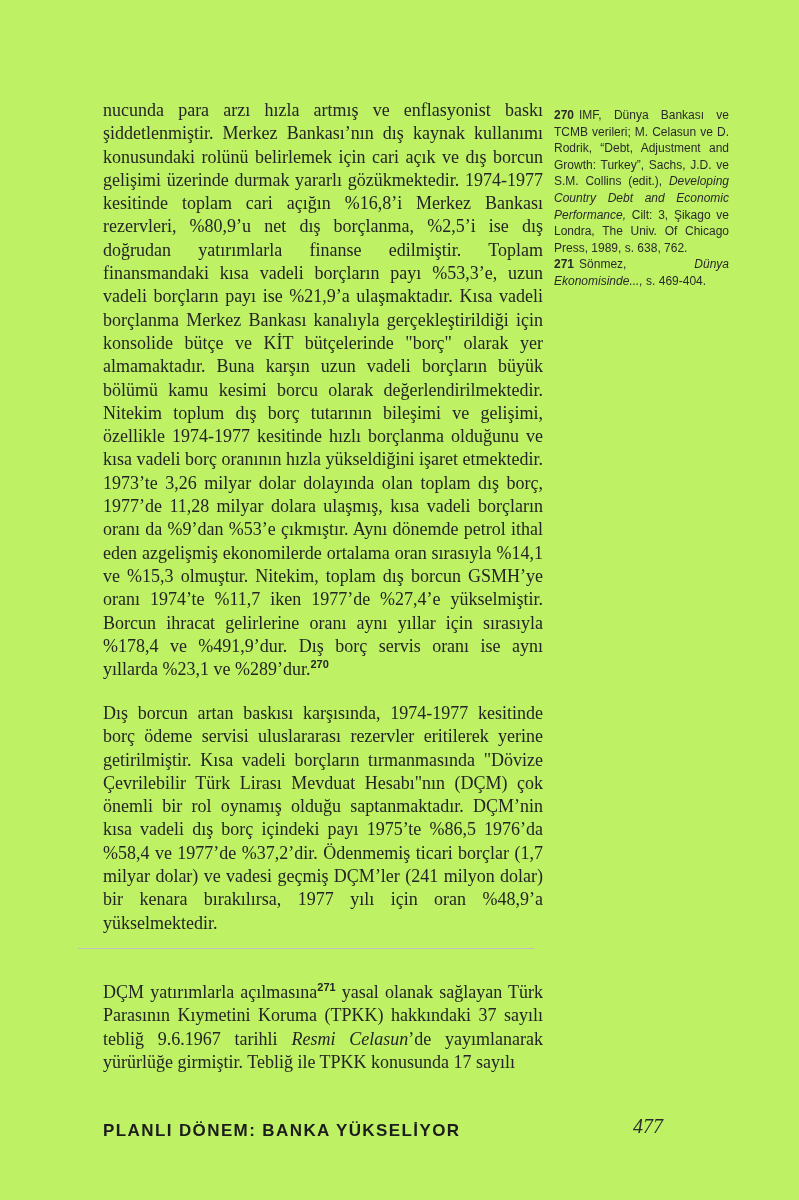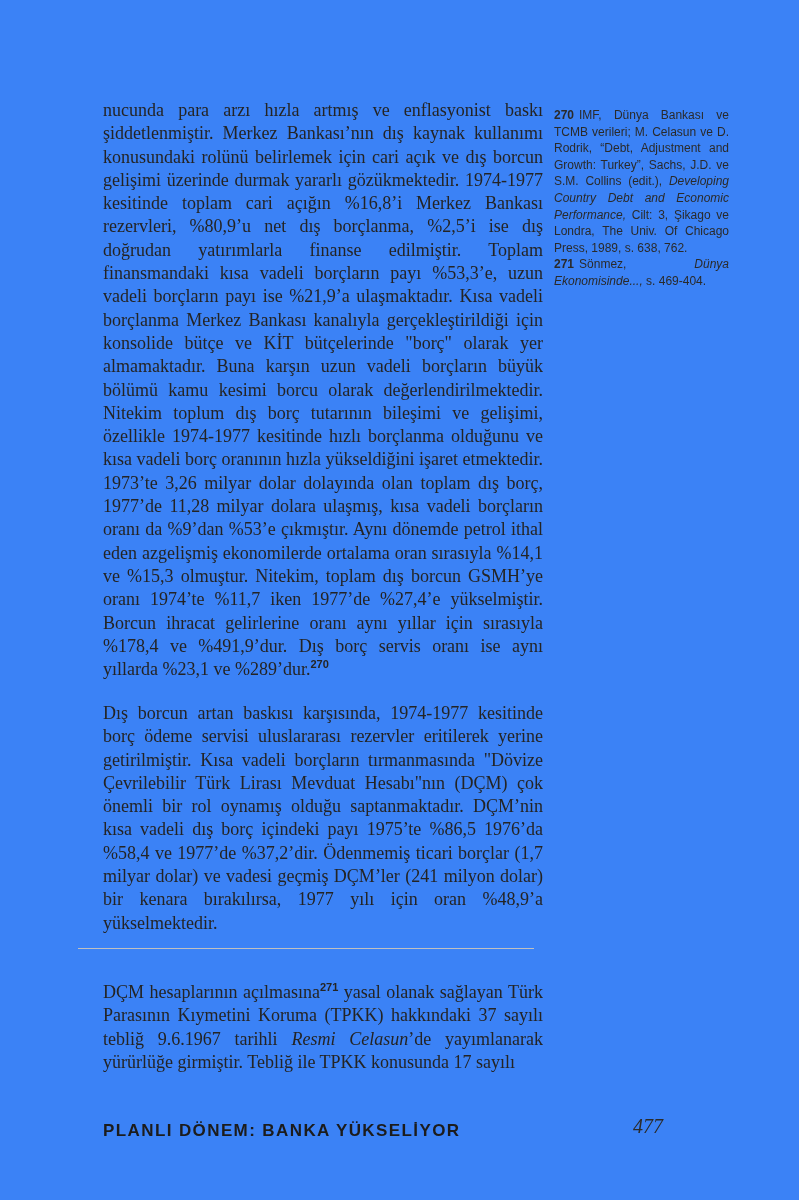--- a/index.html
+++ b/index.html
@@ -1,20 +1,20 @@
 <!DOCTYPE html>
 <html><head>
 <meta charset="utf-8">
 <style>
   html, body { margin: 0; padding: 0; background: #ffffff; }
   .sheet {
     position: relative;
     width: 799px;
     height: 1200px;
-    background: #3b82f6;
+    background: #bef264;
     overflow: hidden;
     font-family: "Liberation Serif", serif;
   }
   .bodypara {
     position: absolute;
     margin: 0;
     width: 440px;
     left: 103px;
     text-align: justify;
     font-size: 18px;
@@ -91,21 +91,21 @@
 
 <div class="sheet">
 
   <p class="bodypara" id="para1"><span>nucunda para arzı hızla artmış ve enflasyonist baskı şiddetlenmiştir. Merkez Bankası’nın dış kaynak kullanımı konusundaki rolünü belirlemek için cari açık ve dış borcun gelişimi üzerinde durmak yararlı gözükmektedir. 1974-1977 kesitinde toplam cari açığın %16,8’i Merkez Bankası rezervleri, %80,9’u net dış borçlanma, %2,5’i ise dış doğrudan yatırımlarla finanse edilmiştir. Toplam finansmandaki kısa vadeli borçların payı %53,3’e, uzun vadeli borçların payı ise %21,9’a ulaşmaktadır. Kısa vadeli borçlanma Merkez Bankası kanalıyla gerçekleştirildiği için konsolide bütçe ve KİT bütçelerinde "borç" olarak yer almamaktadır. Buna karşın uzun vadeli borçların büyük bölümü kamu kesimi borcu olarak değerlendirilmektedir. Nitekim toplum dış borç tutarının bileşimi ve gelişimi, özellikle 1974-1977 kesitinde hızlı borçlanma olduğunu ve kısa vadeli borç oranının hızla yükseldiğini işaret etmektedir. 1973’te 3,26 milyar dolar dolayında olan toplam dış borç, 1977’de 11,28 milyar dolara ulaşmış, kısa vadeli borçların oranı da %9’dan %53’e çıkmıştır. Aynı dönemde petrol ithal eden azgelişmiş ekonomilerde ortalama oran sırasıyla %14,1 ve %15,3 olmuştur. Nitekim, toplam dış borcun GSMH’ye oranı 1974’te %11,7 iken 1977’de %27,4’e yükselmiştir. Borcun ihracat gelirlerine oranı aynı yıllar için sırasıyla %178,4 ve %491,9’dur. Dış borç servis oranı ise aynı yıllarda %23,1 ve %289’dur.</span><sup class="fn">270</sup></p>
 
   <p class="bodypara" id="para2">Dış borcun artan baskısı karşısında, 1974-1977 kesitinde borç ödeme servisi uluslararası rezervler eritilerek yerine getirilmiştir. Kısa vadeli borçların tırmanmasında "Dövize Çevrilebilir Türk Lirası Mevduat Hesabı"nın (DÇM) çok önemli bir rol oynamış olduğu saptanmaktadır. DÇM’nin kısa vadeli dış borç içindeki payı 1975’te %86,5 1976’da %58,4 ve 1977’de %37,2’dir. Ödenmemiş ticari borçlar (1,7 milyar dolar) ve vadesi geçmiş DÇM’ler (241 milyon dolar) bir kenara bırakılırsa, 1977 yılı için oran %48,9’a yükselmektedir.</p>
 
   <div class="section-rule"></div>
 
 
-  <p class="bodypara" id="para3"><span>DÇM hesaplarının açılmasına</span><sup class="fn">271</sup><span> yasal olanak sağlayan Türk Parasının Kıymetini Koruma (TPKK) hakkındaki 37 sayılı tebliğ 9.6.1967 tarihli </span><span class="ital">Resmi Celasun</span><span>’de yayımlanarak yürürlüğe girmiştir. Tebliğ ile TPKK konusunda 17 sayılı</span></p>
+  <p class="bodypara" id="para3"><span>DÇM yatırımlarla açılmasına</span><sup class="fn">271</sup><span> yasal olanak sağlayan Türk Parasının Kıymetini Koruma (TPKK) hakkındaki 37 sayılı tebliğ 9.6.1967 tarihli </span><span class="ital">Resmi Celasun</span><span>’de yayımlanarak yürürlüğe girmiştir. Tebliğ ile TPKK konusunda 17 sayılı</span></p>
 
   <aside class="margin-notes">
     <p class="note"><span class="note-num">270</span><span>IMF, Dünya Bankası ve TCMB verileri; M. Celasun ve D. Rodrik, “Debt, Adjustment and Growth: Turkey”, Sachs, J.D. ve S.M. Collins (edit.), </span><span class="ital">Developing Country Debt and Economic Performance,</span><span> Cilt: 3, Şikago ve Londra, The Univ. Of Chicago Press, 1989, s. 638, 762.</span></p>
     <p class="note"><span class="note-num">271</span><span>Sönmez, </span><span class="ital">Dünya Ekonomisinde...,</span><span> s. 469-404.</span></p>
   </aside>
 
   <div class="running-footer">PLANLI DÖNEM: BANKA YÜKSELİYOR</div>
 
   <div class="page-number">477</div>
 

